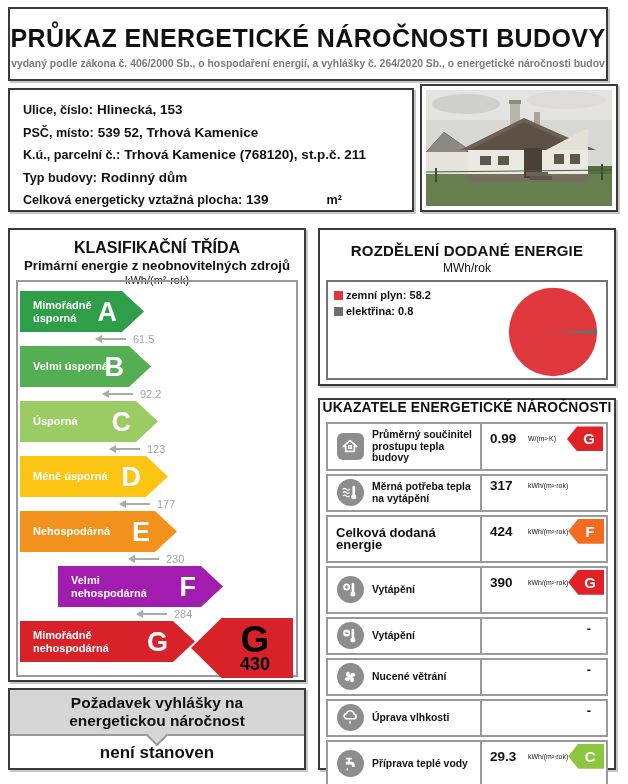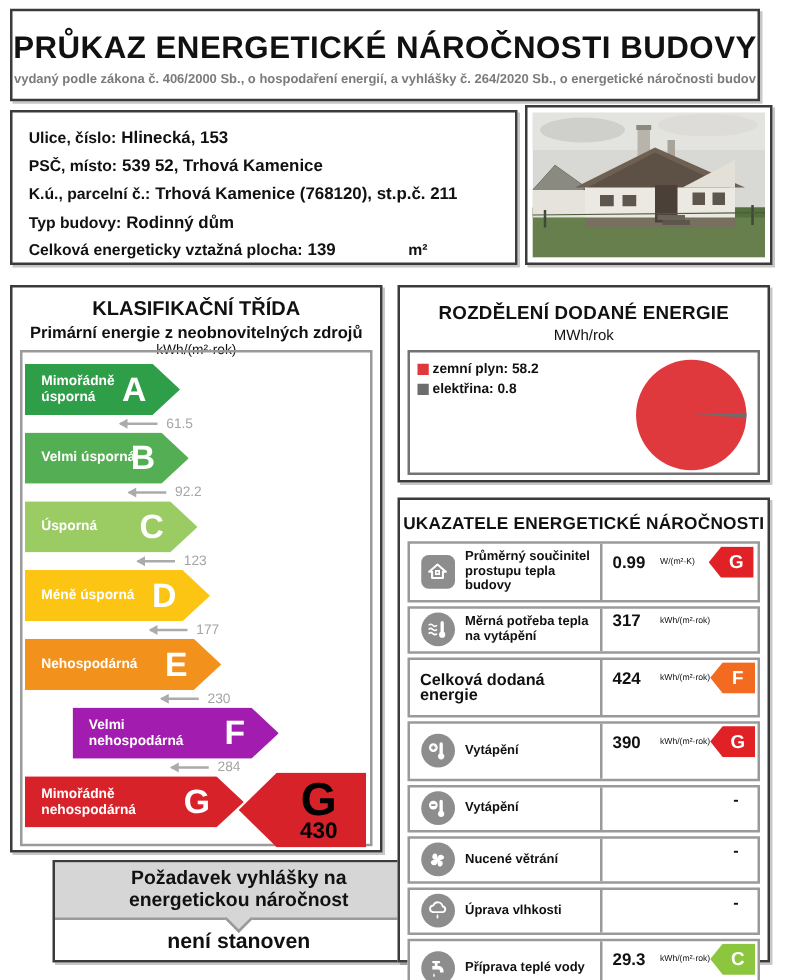--- a/index.html
+++ b/index.html
@@ -41,21 +41,21 @@
   .tick-arrow::before{content:'';position:absolute;left:-1px;top:-3px;border-style:solid;
                border-width:4px 7px 4px 0;border-color:transparent #ababab transparent transparent;}
   .gbadge{position:absolute;right:3px;top:336px;width:102px;height:60px;color:#000;
           clip-path:polygon(0 50%,30% 0,100% 0,100% 100%,30% 100%);
           display:flex;flex-direction:column;align-items:center;justify-content:center;
           padding-left:26px;box-sizing:border-box;}
   .gbadge .gl{font-size:37px;font-weight:900;line-height:31px;}
   .gbadge .gv{font-size:18px;font-weight:800;line-height:18px;}
 
   
-  #req-box{left:8px;top:688px;width:298px;height:82px;margin-left:34px;}
+  #req-box{left:8px;top:688px;width:298px;height:82px;}
   .req-head{position:relative;background:#d6d6d6;border-bottom:2px solid #9a9a9a;height:44px;
             display:flex;align-items:center;justify-content:center;text-align:center;
             font-size:15.5px;font-weight:bold;line-height:18px;padding:0 14px;}
   .req-head::after{content:'';position:absolute;bottom:-9px;left:50%;width:14px;height:14px;
             background:#d6d6d6;border-right:2px solid #9a9a9a;border-bottom:2px solid #9a9a9a;
             transform:translateX(-50%) rotate(45deg);}
   .req-value{height:34px;display:flex;align-items:center;justify-content:center;
             font-size:17px;font-weight:bold;}
 
   
@@ -64,21 +64,21 @@
   .pie-sub{font-size:12px;text-align:center;margin-top:2px;}
   .pie-inner{position:absolute;left:6px;top:50px;width:282px;height:100px;
              border:2px solid #737373;box-sizing:border-box;}
   .legend{position:absolute;left:6px;top:7px;}
   .legend-item{display:flex;align-items:center;font-size:11px;font-weight:bold;margin-bottom:4px;}
   .legend-swatch{width:9px;height:9px;margin-right:3px;}
   .pie-svg{position:absolute;right:5px;top:2px;}
 
   
   #ind-box{left:318px;top:398px;width:298px;height:372px;}
-  .ind-title{font-size:13.8px;font-weight:bold;text-align:center;margin:11px 0 7px;letter-spacing:.2px;}
+  .ind-title{font-size:13.8px;font-weight:bold;text-align:center;margin:0 0 7px;letter-spacing:.2px;}
   .rows{padding:0 6px;}
   .irow{border:2px solid #9a9a9a;display:flex;align-items:stretch;margin-bottom:3px;background:#fff;}
   .icell{width:44px;display:flex;align-items:center;justify-content:center;}
   .icon-circle{width:27px;height:27px;border-radius:50%;background:#8d8d8d;
                display:flex;align-items:center;justify-content:center;}
   .icon-tile{border-radius:6px;}
   .lcell{flex:1;display:flex;align-items:center;font-size:10.4px;font-weight:bold;
          line-height:11.6px;padding:5px 2px 5px 0;}
   .lcell.big{font-size:13px;padding-left:8px;}
   .vcell{width:126px;border-left:2px solid #9a9a9a;display:flex;align-items:center;

